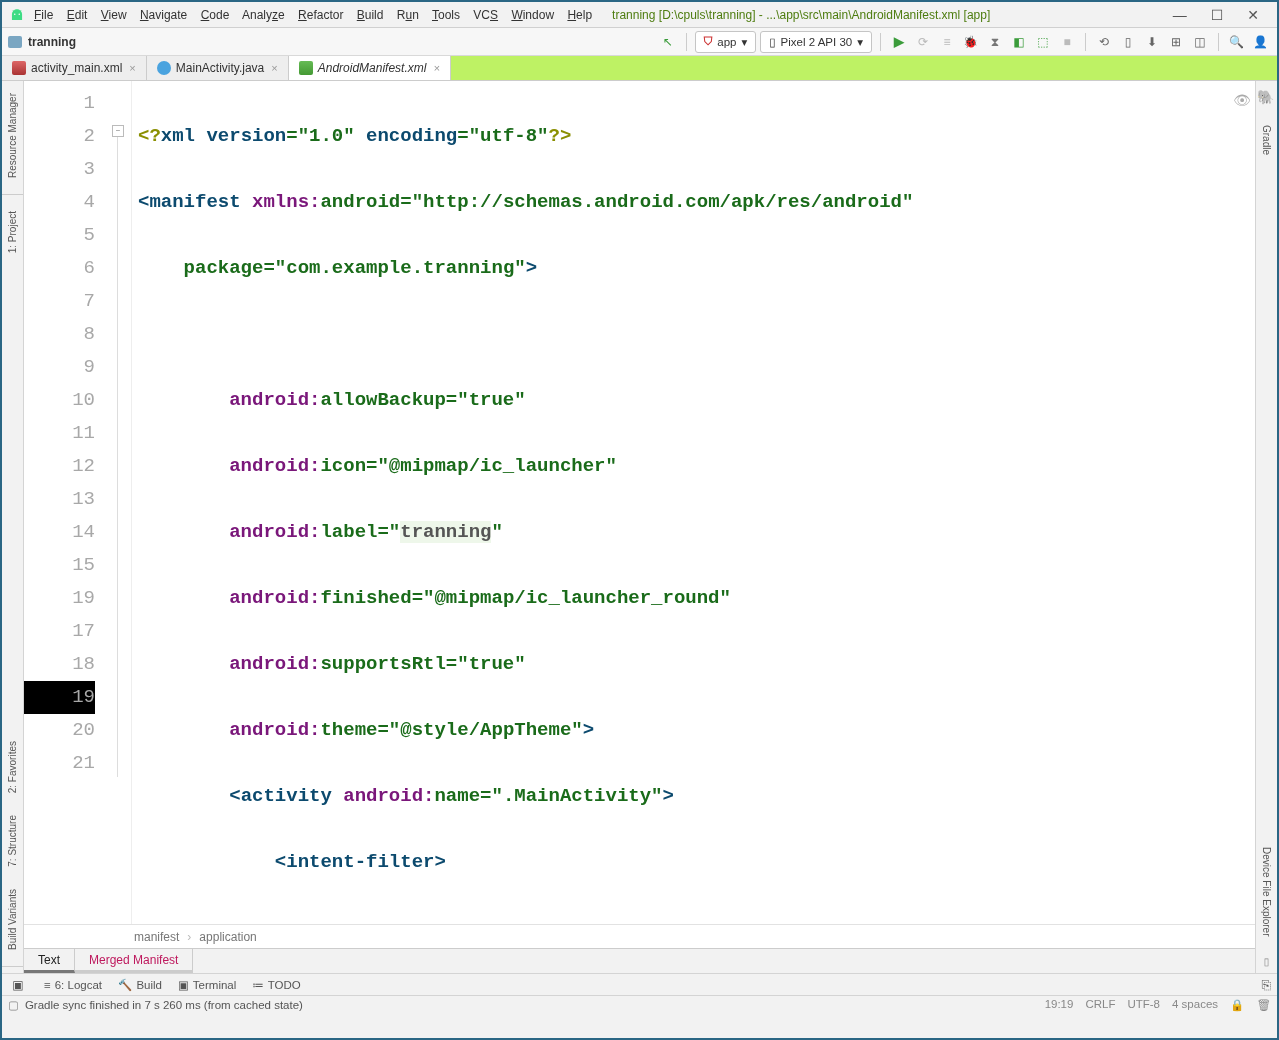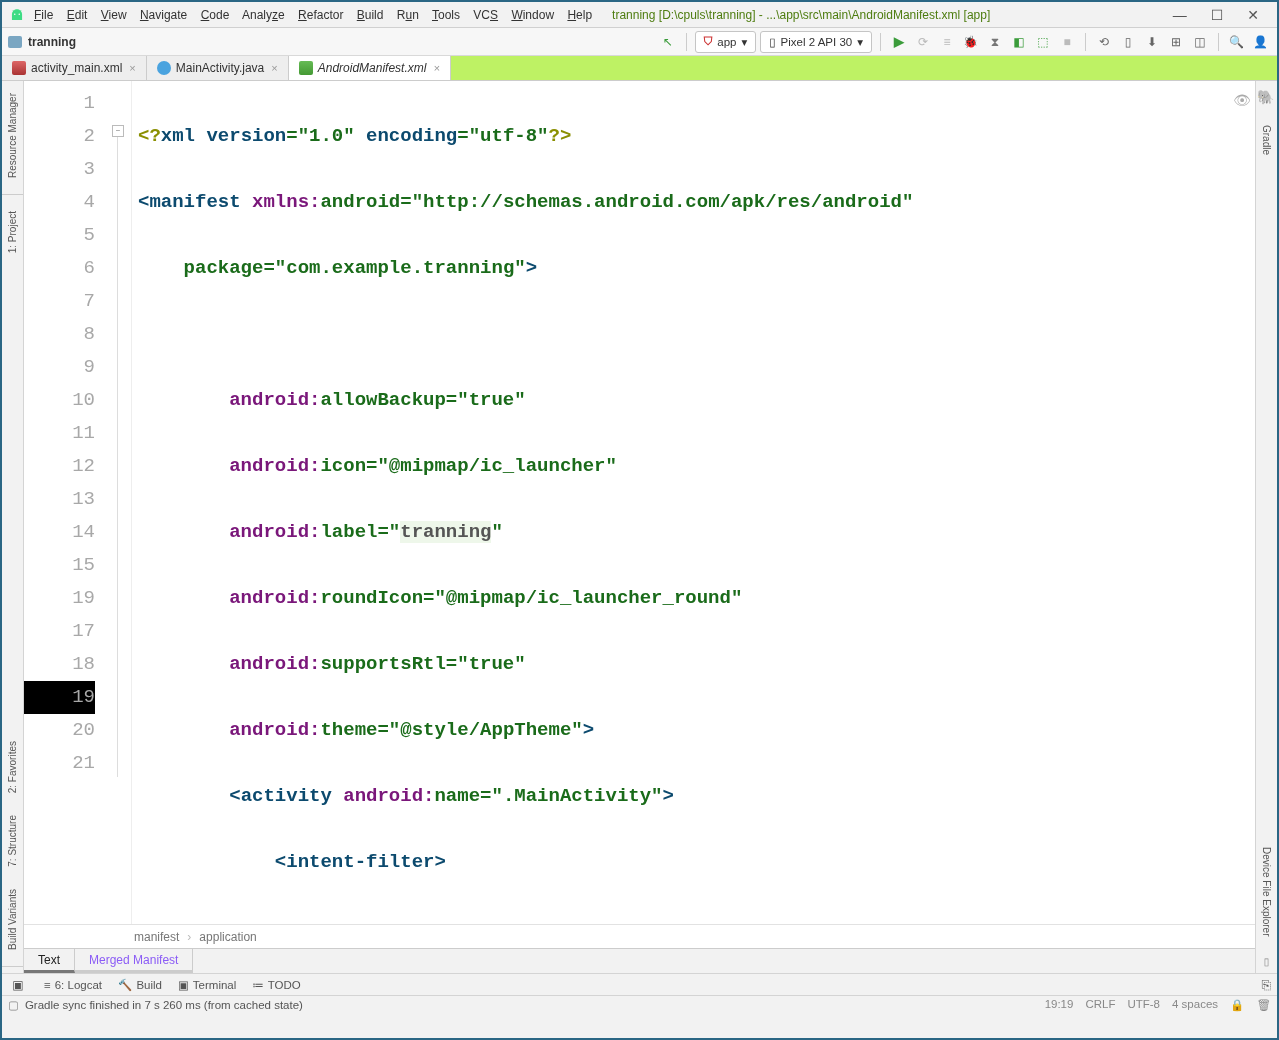--- a/index.html
+++ b/index.html
@@ -41,21 +41,21 @@
   .t-tag { color:#0c4a6e; font-weight:bold;}
   .t-tag-hl { color:#0a3b8a; font-weight:bold; background:#b9dcff;}
   .t-ns { color:#7a177a; font-weight:bold;}
   .t-attr { color:#1a6b1a; font-weight:bold;}
   .t-val { color:#1a6b1a; font-weight:bold;}
   .t-op { color:#1a6b1a; font-weight:bold;}
   .t-inj { color:#555; background:#eef7ea; font-weight:bold;}
   .breadcrumb-bar { height:24px; border-top:1px solid #e2e2e2; display:flex; align-items:center; padding-left:110px; gap:8px; color:#777; font-size:12px;}
   .breadcrumb-bar .sep { color:#bbb; }
   .editor-bottom-tabs { height:25px; border-top:1px solid #ccc; display:flex; align-items:stretch; background:#f2f2f2;}
-  .editor-bottom-tabs .btab { padding:0 14px; display:flex; align-items:center; border-right:1px solid #ccc; border-bottom:3px solid #ccc; cursor:pointer; color:#8b5cf6;}
+  .editor-bottom-tabs .btab { padding:0 14px; display:flex; align-items:center; border-right:1px solid #ccc; border-bottom:3px solid #ccc; cursor:pointer; color:#be185d;}
   .editor-bottom-tabs .btab.active { border-bottom:3px solid #777; color:#222;align-items:center; }
   .bottom-tools { height:22px; background:#f2f2f2; border-top:1px solid #d4d4d4; display:flex; align-items:center; padding:0 6px; gap:16px; color:#555;}
   .bottom-tools .tw { display:flex; align-items:center; gap:4px; cursor:pointer; font-size:11.5px;}
   .statusbar { height:18px; background:#f2f2f2; border-top:1px solid #d4d4d4; display:flex; align-items:center; padding:0 6px; color:#555; font-size:11.5px; position:relative;}
   .statusbar .status-right { margin-left:auto; display:flex; gap:12px; color:#888;}
   .eye-ic { position:absolute; top:4px; right:4px; color:#aaa; font-size:14px;}
   .foldmark { position:absolute; left:8px; width:12px; height:12px; border:1px solid #bbb; color:#888; font-size:9px; text-align:center; line-height:10px; background:#fff;}
   .foldline { position:absolute; left:13px; width:0; border-left:1px solid #ddd; }
   .sep-v { width:1px; height:18px; background:#ccc; margin:0 4px;}
   .hammer { color:#3b9c3b; font-size:12px;}
@@ -192,21 +192,21 @@
         <div class="foldline" style="top:56px;height:640px"></div>
       </div>
       <div class="code-lines">
 <div class="ln"><span class="t-comm">&lt;?</span><span class="t-tag">xml version</span><span class="t-op">=</span><span class="t-val">"1.0"</span><span class="t-tag"> encoding</span><span class="t-op">=</span><span class="t-val">"utf-8"</span><span class="t-comm">?&gt;</span></div>
 <div class="ln"><span class="t-tag">&lt;</span><span class="t-tag">manifest </span><span class="t-ns">xmlns:</span><span class="t-attr">android</span><span class="t-op">=</span><span class="t-val">"http://schemas.android.com/apk/res/android"</span></div>
 <div class="ln">    <span class="t-attr">package</span><span class="t-op">=</span><span class="t-val">"com.example.tranning"</span><span class="t-tag">&gt;</span></div>
 <div class="ln"></div>
 <div class="ln">        <span class="t-ns">android:</span><span class="t-attr">allowBackup</span><span class="t-op">=</span><span class="t-val">"true"</span></div>
 <div class="ln">        <span class="t-ns">android:</span><span class="t-attr">icon</span><span class="t-op">=</span><span class="t-val">"@mipmap/ic_launcher"</span></div>
 <div class="ln">        <span class="t-ns">android:</span><span class="t-attr">label</span><span class="t-op">=</span><span class="t-val">"</span><span class="t-inj">tranning</span><span class="t-val">"</span></div>
-<div class="ln">        <span class="t-ns">android:</span><span class="t-attr">roundIcon</span><span class="t-op">=</span><span class="t-val">"@mipmap/ic_launcher_round"</span></div>
+<div class="ln">        <span class="t-ns">android:</span><span class="t-attr">finished</span><span class="t-op">=</span><span class="t-val">"@mipmap/ic_launcher_round"</span></div>
 <div class="ln">        <span class="t-ns">android:</span><span class="t-attr">supportsRtl</span><span class="t-op">=</span><span class="t-val">"true"</span></div>
 <div class="ln">        <span class="t-ns">android:</span><span class="t-attr">theme</span><span class="t-op">=</span><span class="t-val">"@style/AppTheme"</span><span class="t-tag">&gt;</span></div>
 <div class="ln">        <span class="t-tag">&lt;</span><span class="t-tag">activity </span><span class="t-ns">android:</span><span class="t-attr">name</span><span class="t-op">=</span><span class="t-val">".MainActivity"</span><span class="t-tag">&gt;</span></div>
 <div class="ln">            <span class="t-tag">&lt;</span><span class="t-tag">intent-filter</span><span class="t-tag">&gt;</span></div>
 
 
 
 
 
 

